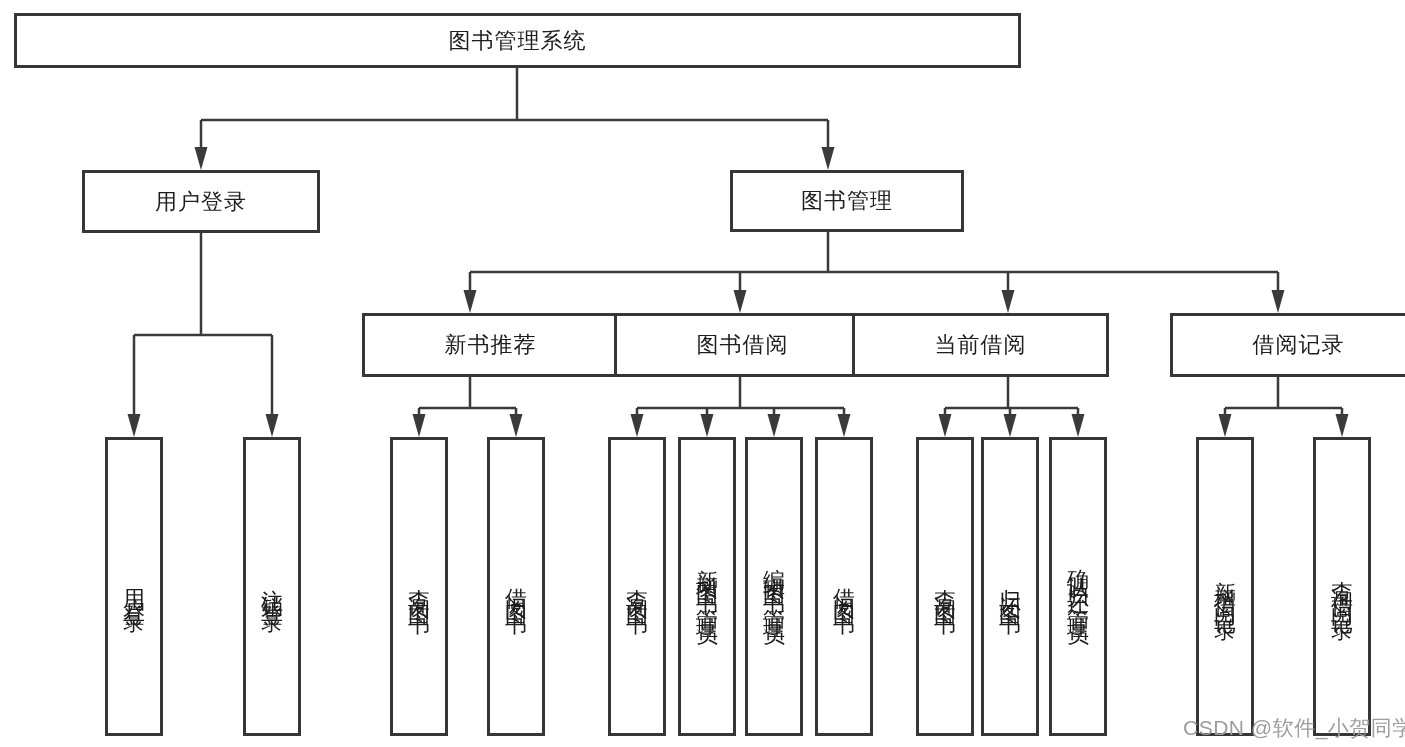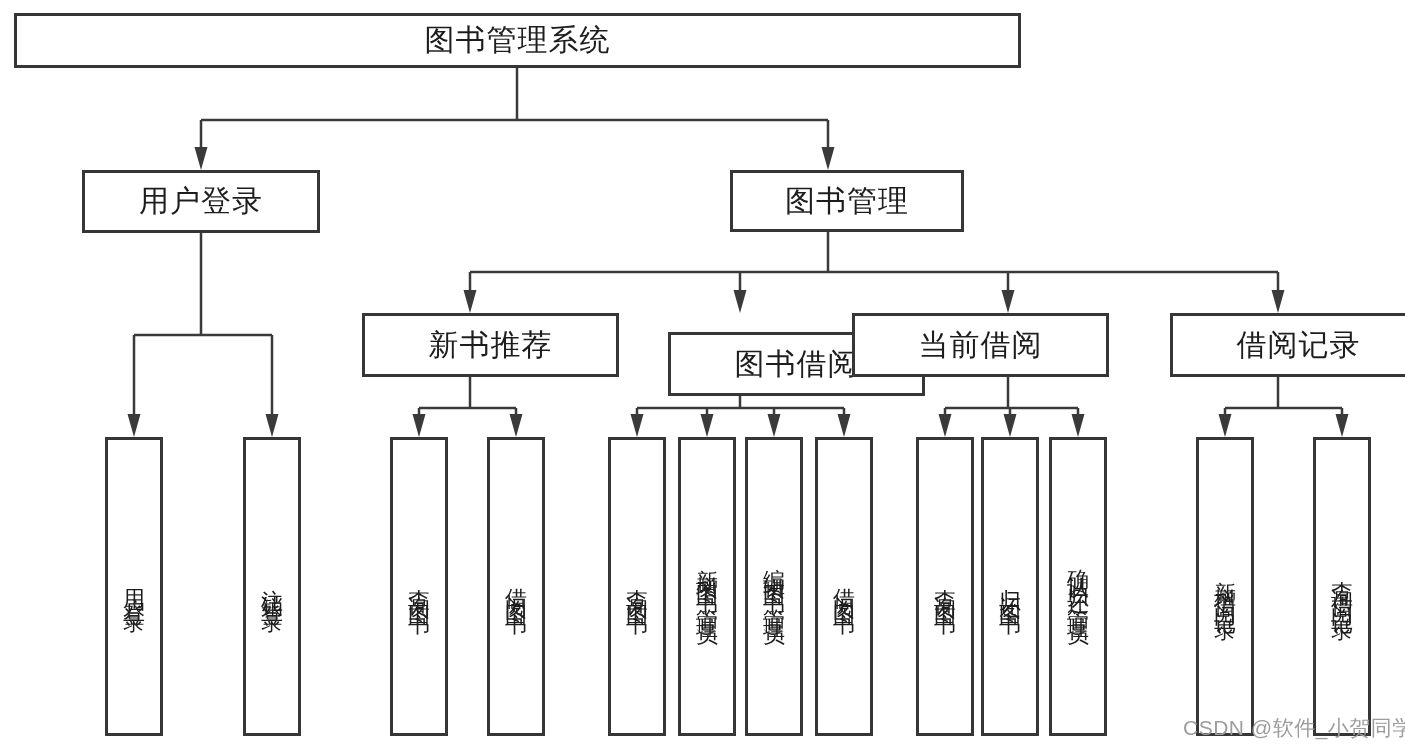--- a/index.html
+++ b/index.html
@@ -15,21 +15,21 @@
     position:absolute;
     box-sizing:border-box;
     border:3px solid #363636;
     background:#ffffff;
     display:flex;
     align-items:center;
     justify-content:center;
     color:#1d1d1d;
   }
   .hlabel{
-    font-size:30px;
+    font-size:22px;
     letter-spacing:1px;
     white-space:nowrap;
   }
   .vlabel{
     writing-mode:vertical-rl;
     text-orientation:mixed;
     font-size:22px;
     letter-spacing:8px;
     line-height:1;
     white-space:nowrap;
@@ -106,21 +106,21 @@
   <div class="box" style="left:82px;top:170px;width:238px;height:63px;">
     <span class="hlabel">用户登录</span>
   </div>
   <div class="box" style="left:711px;top:170px;width:234px;height:62px;margin-left:19px;">
     <span class="hlabel">图书管理</span>
   </div>
 
   <div class="box lvl3" style="left:362px;">
     <span class="hlabel">新书推荐</span>
   </div>
-  <div class="box lvl3" style="left:668px;margin-top:19px;">
+  <div class="box lvl3" style="left:614px;">
     <span class="hlabel">图书借阅</span>
   </div>
   <div class="box lvl3" style="left:852px;">
     <span class="hlabel">当前借阅</span>
   </div>
   <div class="box lvl3" style="left:1170px;">
     <span class="hlabel">借阅记录</span>
   </div>
 
   <div class="box leaf" style="left:105px;">

